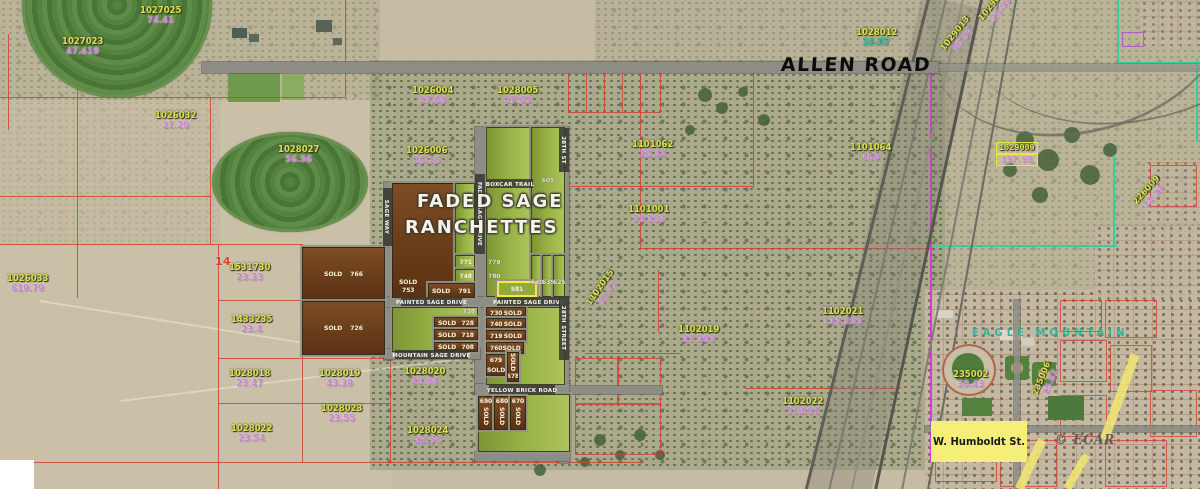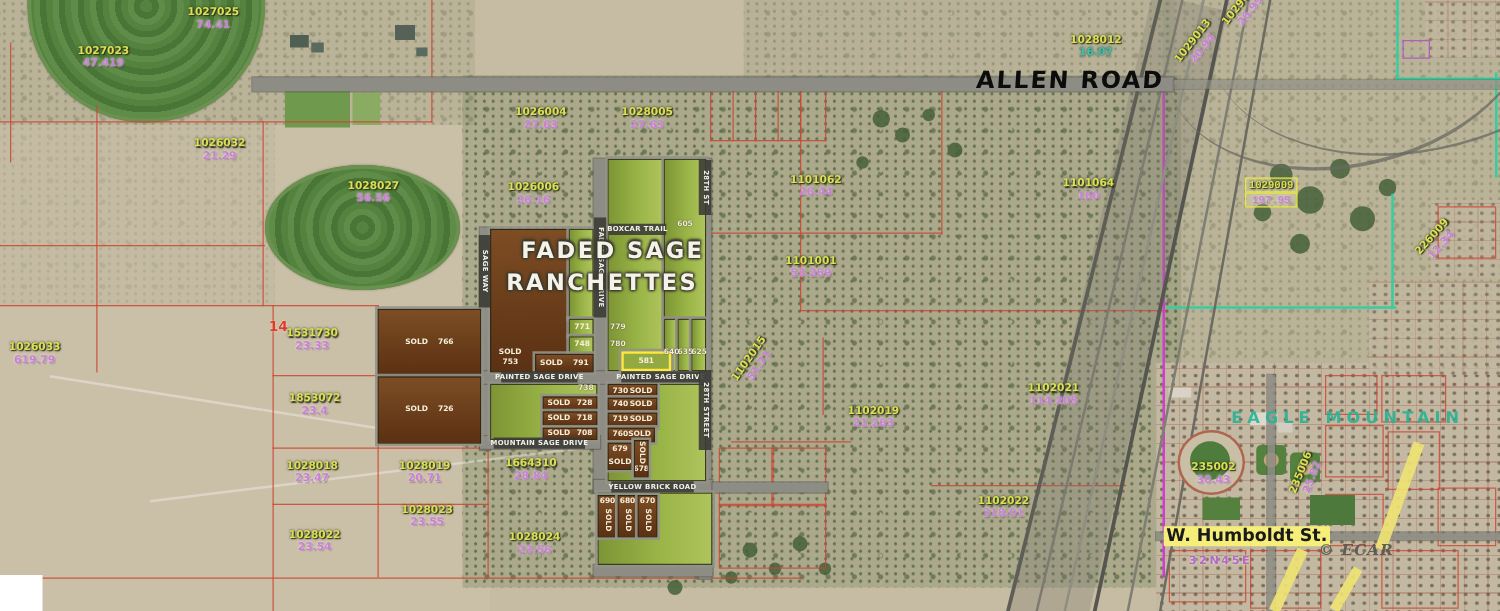--- a/index.html
+++ b/index.html
@@ -75,23 +75,23 @@
   .plabel.teal .pval{color:#3bc3ac;text-shadow:0 0 2px #1f3a34;}
   .plabel.boxed .pid,.plabel.boxed .pval{border:1px solid #e9e63c;background:rgba(250,248,200,.18);padding:0 2px;}
   .plabel.red .pid{color:#e03a28;font-size:11px;text-shadow:0 0 1px #ffffff;}
   
   .big{position:absolute;z-index:30;}
   #allen-road{font-size:19px;font-weight:bold;color:#0c0c0c;letter-spacing:1.5px;transform:skewX(-4deg);}
   .subtitle{
     font-size:18px;font-weight:bold;color:#f5f2ea;letter-spacing:2px;
     text-shadow:1px 1px 2px #3a3a2e,-1px -1px 2px #3a3a2e,1px -1px 2px #3a3a2e,-1px 1px 2px #3a3a2e;
   }
-  #eagle-mountain{font-size:13px;font-weight:bold;color:rgba(40,178,150,.9);letter-spacing:4px;margin-left:13px;}
+  #eagle-mountain{font-size:10px;font-weight:bold;color:rgba(40,178,150,.9);letter-spacing:4px;}
   #township{font-size:9px;font-weight:bold;color:#b468c8;letter-spacing:2px;text-shadow:0 0 2px #f0f0e0;}
-  #humboldt{font-size:14px;font-weight:bold;color:#1a1a1a;background:#f5ef7a;padding:0 2px;border-radius:1px;text-align:center;}
+  #humboldt{font-size:10px;font-weight:bold;color:#1a1a1a;background:#f5ef7a;padding:15px 2px;border-radius:1px;text-align:center;}
   #watermark{font-family:"DejaVu Serif",serif;font-style:italic;font-weight:bold;font-size:12px;color:rgba(88,88,82,.95);letter-spacing:1px;}
   .bldg{position:absolute;z-index:5;}
 </style>
 </head>
 <body>
 
 <div id="map">
 
   <div class="abs smoothdesert" style="left:0;top:96px;width:392px;height:393px;"></div>
   <div class="abs scrub" style="left:370px;top:60px;width:575px;height:410px;"></div>
@@ -345,21 +345,21 @@
     <div class="sbar v" style="left: 475px; top: 174px; width: 10px; height: 80px;">
       <span>FADED SAGE DRIVE</span>
     </div>
     <div class="sbar v" style="left: 383px; top: 188px; width: 9px; height: 58px;">
       <span>SAGE WAY</span>
     </div>
     <div class="plabel" style="left: 62px; top: 36px;">
       <span class="pid">1027023</span>
       <span class="pval">47.419</span>
     </div>
-    <div class="plabel" style="left: 150px; top: 5px;">
+    <div class="plabel" style="left: 140px; top: 5px;">
       <span class="pid">1027025</span>
       <span class="pval">74.41</span>
     </div>
     <div class="plabel" style="left: 155px; top: 110px;">
       <span class="pid">1026032</span>
       <span class="pval">21.29</span>
     </div>
     <div class="plabel" style="left: 278px; top: 144px;">
       <span class="pid">1028027</span>
       <span class="pval">56.56</span>
@@ -418,45 +418,45 @@
     </div>
     <div class="plabel" style="left: 822px; top: 306px;">
       <span class="pid">1102021</span>
       <span class="pval">114.205</span>
     </div>
     <div class="plabel" style="left: 782px; top: 396px;">
       <span class="pid">1102022</span>
       <span class="pval">318.01</span>
     </div>
     <div class="plabel" style="left: 404px; top: 366px;">
-      <span class="pid">1664310</span>
+      <span class="pid">1028020</span>
       <span class="pval">28.84</span>
     </div>
     <div class="plabel" style="left: 7px; top: 273px;">
       <span class="pid">1026033</span>
       <span class="pval">619.79</span>
     </div>
     <div class="plabel red" style="left: 215px; top: 255px;">
       <span class="pid">14</span>
     </div>
     <div class="plabel" style="left: 229px; top: 262px;">
       <span class="pid">1531730</span>
       <span class="pval">23.33</span>
     </div>
     <div class="plabel" style="left: 231px; top: 314px;">
-      <span class="pid">1853072</span>
+      <span class="pid">1433235</span>
       <span class="pval">23.4</span>
     </div>
     <div class="plabel" style="left: 229px; top: 368px;">
       <span class="pid">1028018</span>
       <span class="pval">23.47</span>
     </div>
     <div class="plabel" style="left: 319px; top: 368px;">
       <span class="pid">1028019</span>
-      <span class="pval">20.71</span>
+      <span class="pval">43.39</span>
     </div>
     <div class="plabel" style="left: 231px; top: 423px;">
       <span class="pid">1028022</span>
       <span class="pval">23.54</span>
     </div>
     <div class="plabel" style="left: 321px; top: 403px;">
       <span class="pid">1028023</span>
       <span class="pval">23.55</span>
     </div>
     <div class="plabel" style="left: 407px; top: 425px;">

